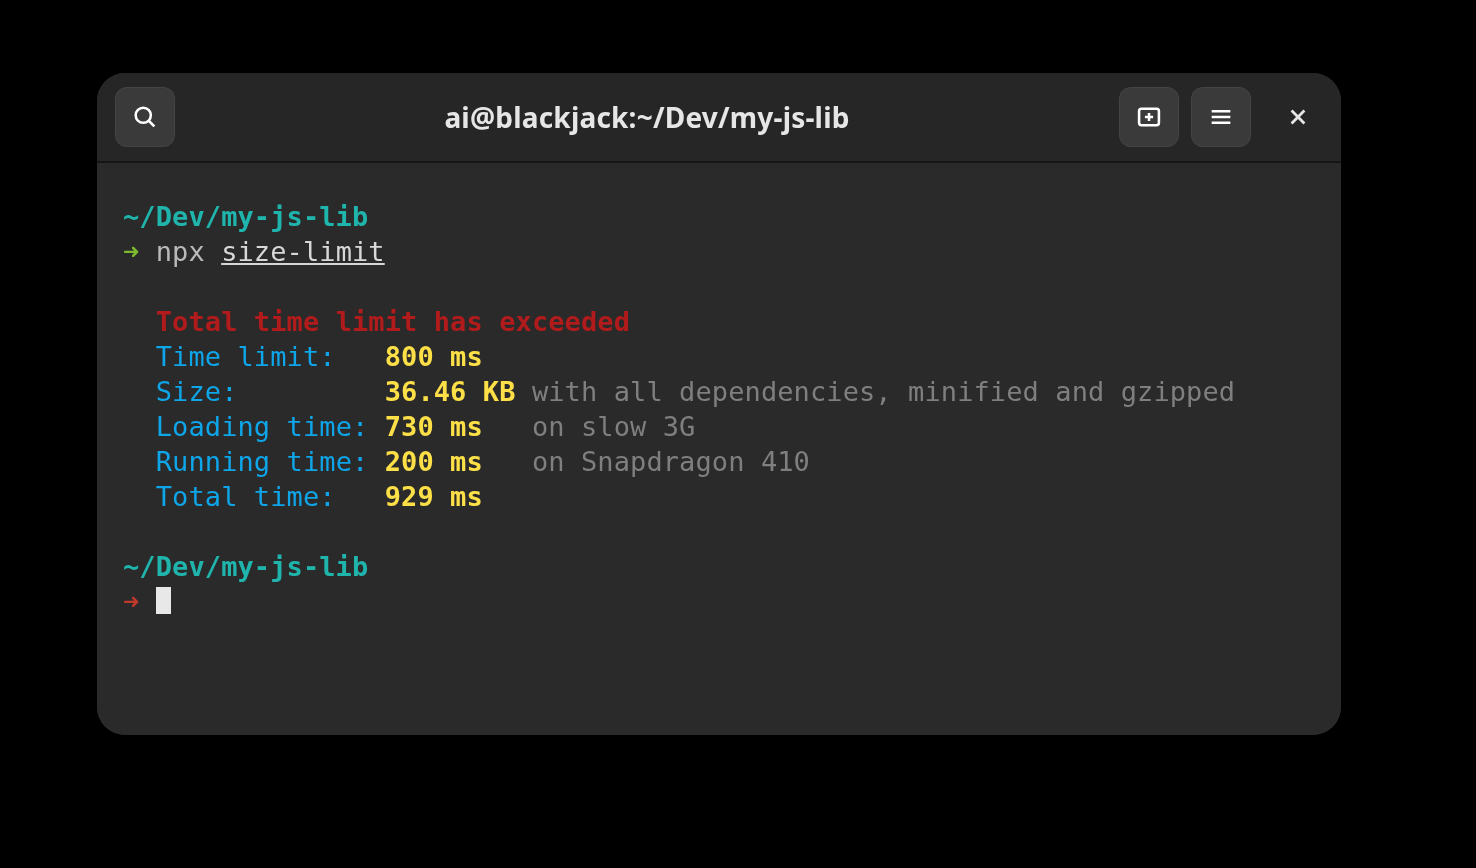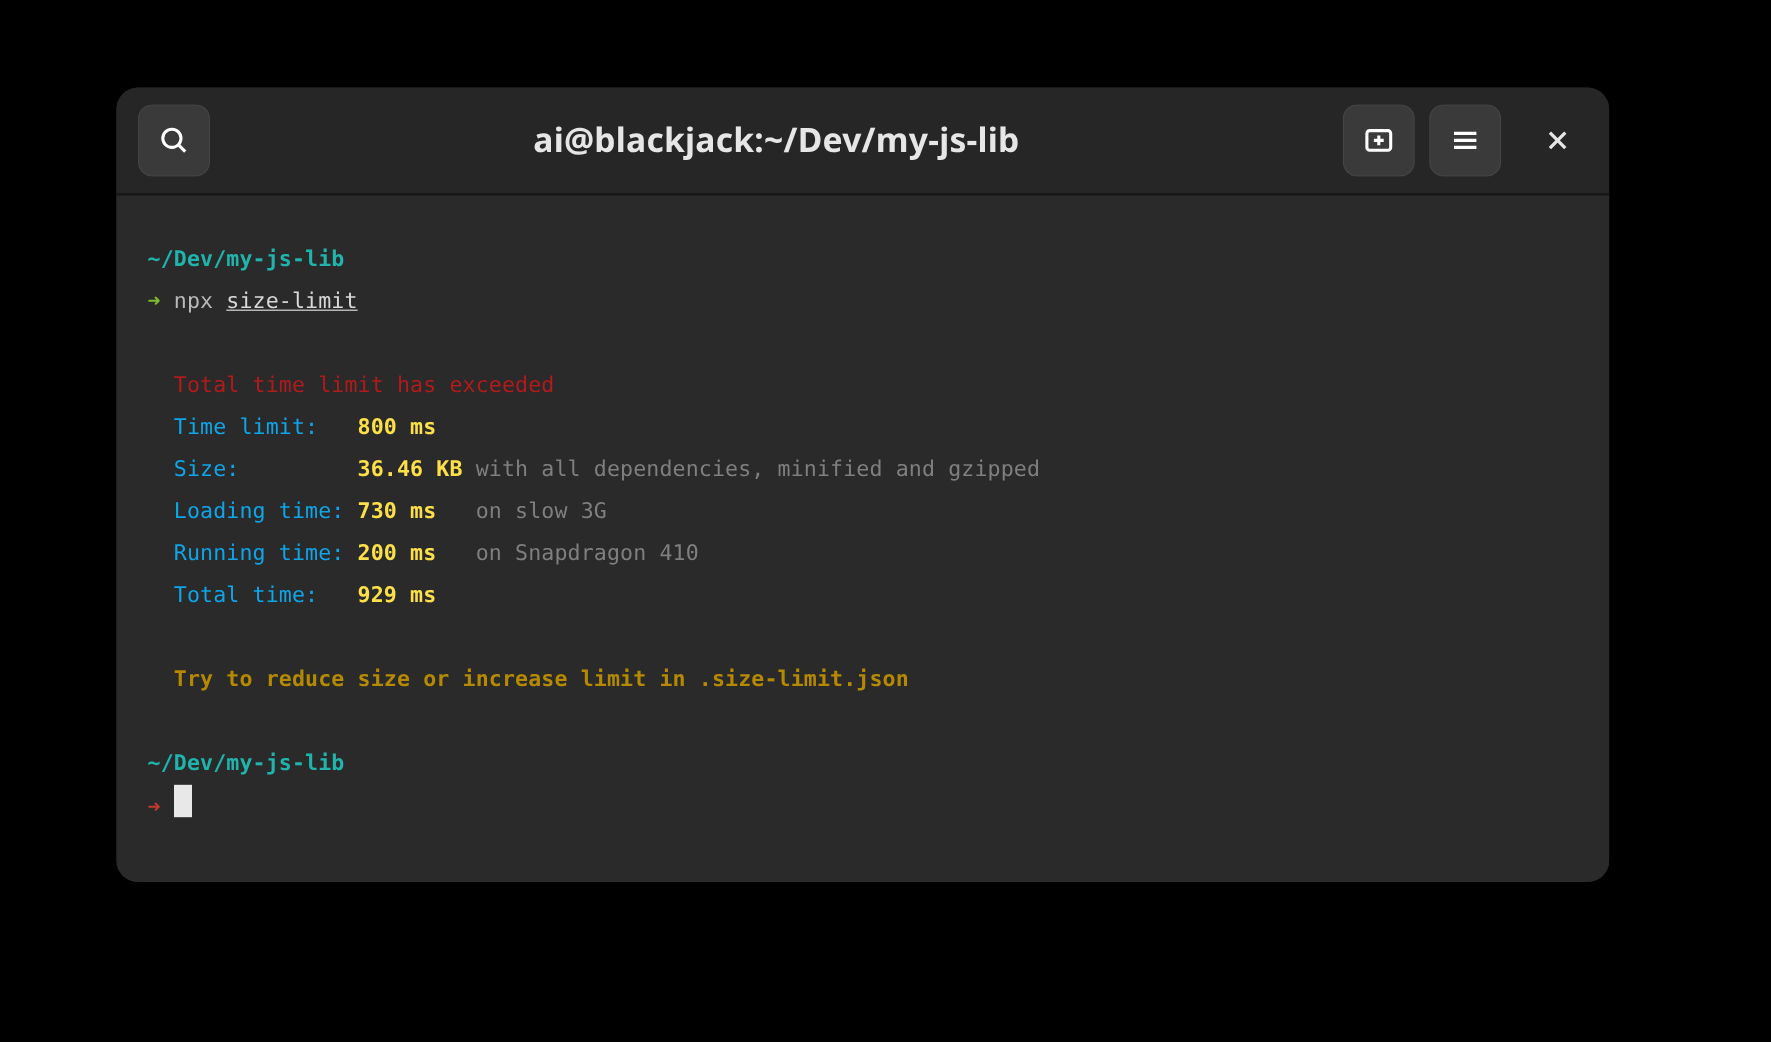--- a/index.html
+++ b/index.html
@@ -1,18 +1,18 @@
 <!DOCTYPE html>
 <html><head>
 <meta charset="utf-8">
 <style>
   html,body{margin:0;padding:0;background:#000;width:1476px;height:868px;font-family:"DejaVu Sans Mono","Liberation Mono",monospace;}
   .window{
     position:absolute;left:97px;top:73px;width:1244px;height:662px;
-    background:#2a2a2a;border-radius:18px;overflow:hidden;
+    background:#2a2a2a;border-radius:28px;overflow:hidden;
     box-shadow:0 28px 60px rgba(0,0,0,.6);
     display:flex;flex-direction:column;
   }
   .titlebar{
     height:88px;background:#262626;border-bottom:2px solid #161616;
     display:flex;align-items:center;padding:0 18px;gap:12px;
     color:#e6e6e6;font-family:system-ui,Cantarell,sans-serif;
   }
   .tbtn{
     width:60px;height:60px;border-radius:12px;background:#3a3a3a;
@@ -22,29 +22,29 @@
   }
   .tbtn svg{width:28px;height:28px;stroke:#fff;fill:none;stroke-width:2.2;}
   .titletext{flex:1;text-align:center;font-weight:700;font-size:28px;letter-spacing:.2px;}
   .closebtn{
     width:50px;height:50px;display:flex;align-items:center;justify-content:center;
     margin-left:10px;cursor:pointer;
   }
   .closebtn svg{width:22px;height:22px;stroke:#e6e6e6;stroke-width:3;fill:none;}
   .term{
     flex:1;background:#2a2a2a;padding:36px 26px 28px 26px;
-    font-size:18px;line-height:35px;color:#ddd;white-space:pre;
+    font-size:27px;line-height:35px;color:#ddd;white-space:pre;
     letter-spacing:.1px;
   }
   .path{color:#1fb5ac;font-weight:700;}
   .arrow-green{color:#7dba2f;font-weight:700;}
   .arrow-red{color:#c0392b;font-weight:700;}
   .cmd{color:#b9b9b9;text-align:center;}
   .cmd-u{color:#d8d8d8;text-decoration:underline;text-align:right;}
-  .err{color:#b11b1b;font-weight:400;}
+  .err{color:#b11b1b;font-weight:700;}
   .label{color:#0ea5e9;margin-top:24px;}
   .val{color:#fde047;font-weight:700;}
   .dim{color:#7f7f7f;text-align:center;}
   .tip{color:#b58900;font-weight:700;}
   .cursor{
     display:inline-block;width:15px;height:27px;background:#e8e8e8;
     vertical-align:-3px;
   }
   .row{display:block;}
 </style>
@@ -78,16 +78,15 @@
     <div class="closebtn">
       <svg viewBox="0 0 24 24">
           <line x1="5" y1="5" x2="19" y2="19"></line>
           <line x1="19" y1="5" x2="5" y2="19"></line>
         </svg>
     </div>
   </div>
 
   <div class="term"><span class="row"><span class="path">~/Dev/my-js-lib</span></span><span class="row"><span class="arrow-green">➜</span> <span class="cmd">npx </span><span class="cmd-u">size-limit</span></span>
 <span class="row">  <span class="err">Total time limit has exceeded</span></span><span class="row">  <span class="label">Time limit:   </span><span class="val">800 ms</span></span><span class="row">  <span class="label">Size:         </span><span class="val">36.46 KB</span><span class="dim"> with all dependencies, minified and gzipped</span></span><span class="row">  <span class="label">Loading time: </span><span class="val">730 ms</span><span class="dim">   on slow 3G</span></span><span class="row">  <span class="label">Running time: </span><span class="val">200 ms</span><span class="dim">   on Snapdragon 410</span></span><span class="row">  <span class="label">Total time:   </span><span class="val">929 ms</span></span>
-<span class="row">  <span class="tip"><span>Try to reduce size or increase limit in </span><span>.size-limit.json</span></span></span>
 <span class="row"><span class="path">~/Dev/my-js-lib</span></span><span class="row"><span class="arrow-red">➜</span> <span class="cursor"></span></span></div>
 
 </div>
 
 </body></html>

